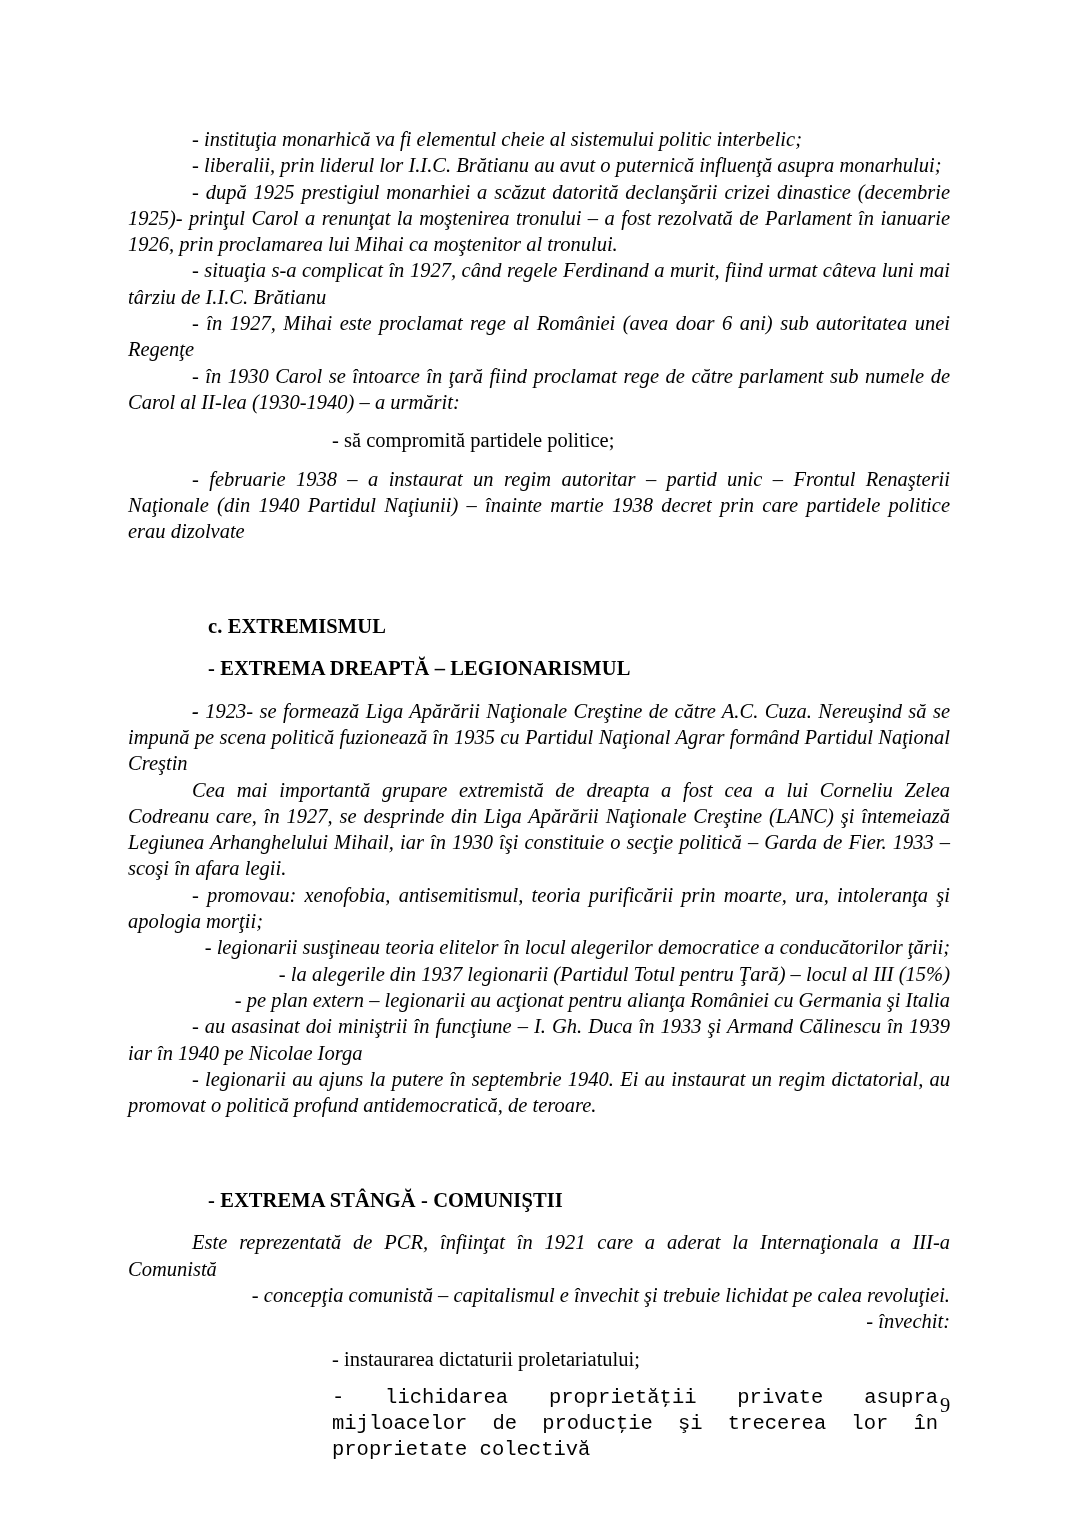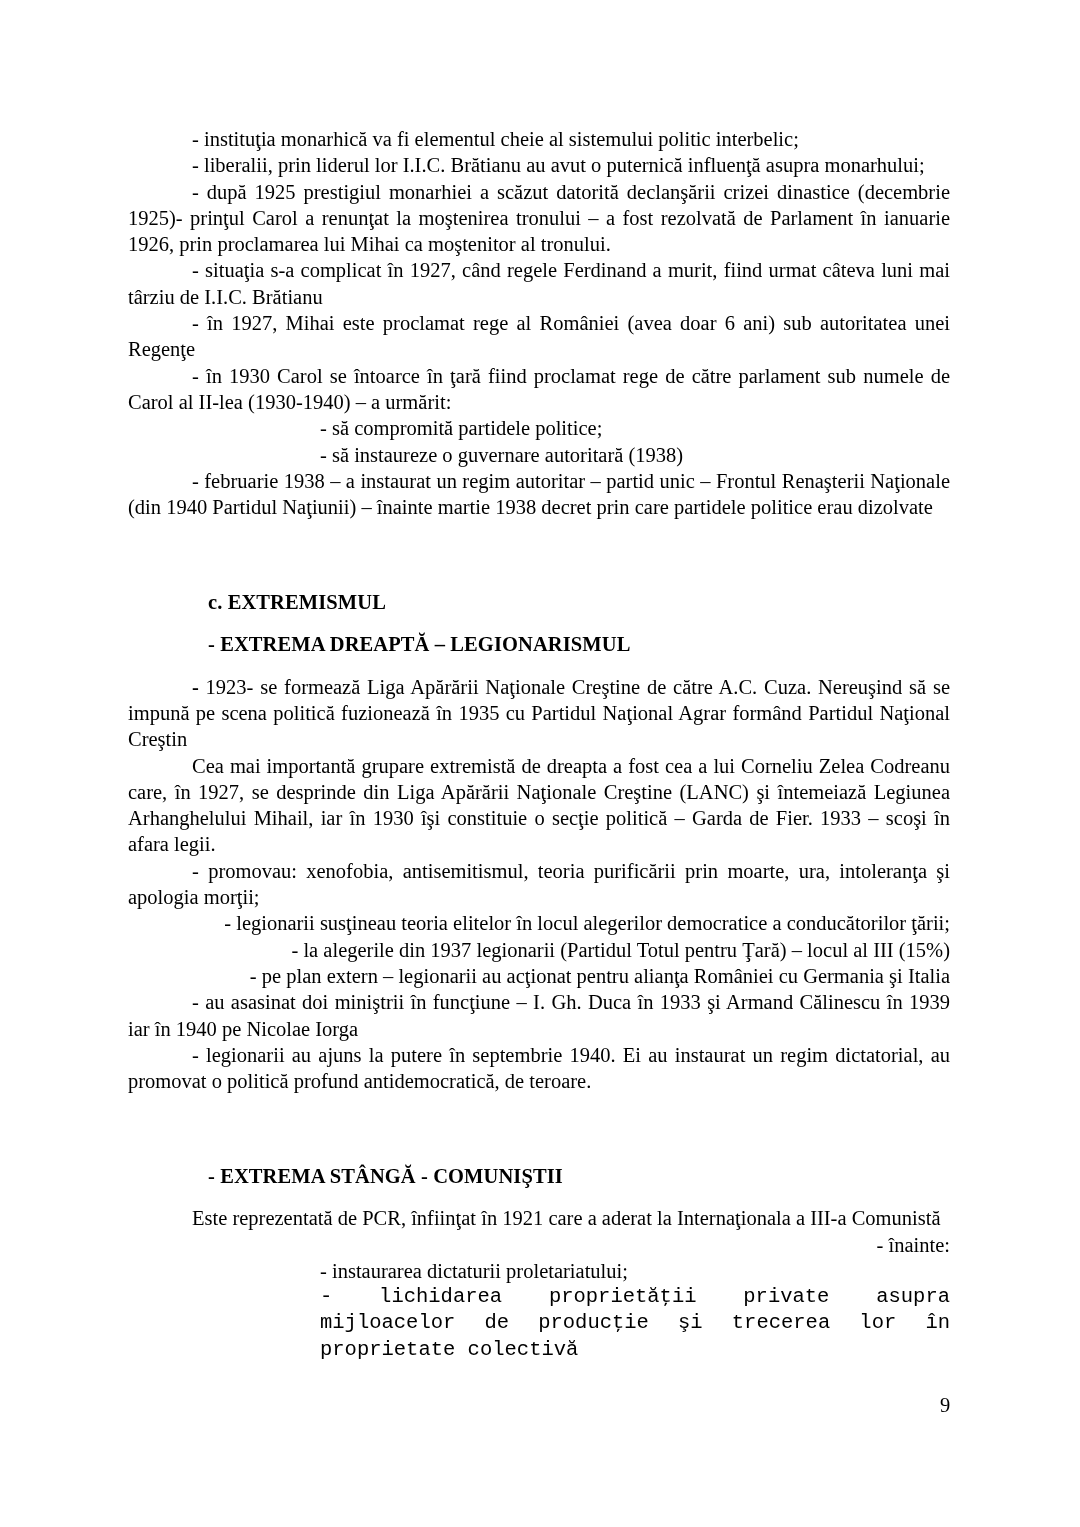--- a/index.html
+++ b/index.html
@@ -33,28 +33,29 @@
   
   p.para {
     margin: 0;
     font-size: 20.5px;
     line-height: 26.3px;
     text-align: justify;
     text-indent: 64px;
     hyphens: none;
     -webkit-hyphens: none;
     word-spacing: 0px;
+    font-style: italic;
   }
   
   p.para.left {
     text-align: right;
   }
   
   p.deep {
-    margin: 0;
+    margin: 12px;
     font-size: 20.5px;
     line-height: 26.3px;
     text-align: left;
     text-indent: 0;
     padding-left: 192px;
   }
   
   p.deep.wrap {
     text-align: justify;
     font-family: Liberation Mono, monospace;
@@ -104,21 +105,20 @@
   <div class="content">
 
     <p class="para">- instituţia monarhică va fi elementul cheie al sistemului politic interbelic;</p>
     <p class="para">- liberalii, prin liderul lor I.I.C. Brătianu au avut o puternică influenţă asupra monarhului;</p>
     <p class="para">- după 1925 prestigiul monarhiei a scăzut datorită declanşării crizei dinastice (decembrie 1925)- prinţul Carol a renunţat la moştenirea tronului – a fost rezolvată de Parlament în ianuarie 1926, prin proclamarea lui Mihai ca moştenitor al tronului.</p>
     <p class="para">- situaţia s-a complicat în 1927, când regele Ferdinand a murit, fiind urmat câteva luni mai târziu de I.I.C. Brătianu</p>
     <p class="para">- în 1927, Mihai este proclamat rege al României (avea doar 6 ani) sub autoritatea unei Regenţe</p>
     <p class="para">- în 1930 Carol se întoarce în ţară fiind proclamat rege de către parlament sub numele de Carol al II-lea (1930-1940) – a urmărit:</p>
 
     <p class="deep">- să compromită partidele politice;</p>
-    <p class="deep">- să instaureze o guvernare autoritară (1938)</p>
 
     <p class="para">- februarie 1938 – a instaurat un regim autoritar – partid unic – Frontul Renaşterii Naţionale (din 1940 Partidul Naţiunii) – înainte martie 1938 decret prin care partidele politice erau dizolvate</p>
 
     <div class="spacer spacer-lg">&nbsp;</div>
 
     <p class="heading">c. EXTREMISMUL</p>
     <p class="heading">- EXTREMA DREAPTĂ – LEGIONARISMUL</p>
 
     <p class="para"><span class="bold-dash">-</span><span> 1923- se formează Liga Apărării Naţionale Creştine de către A.C. Cuza. Nereuşind să se impună pe scena politică fuzionează în 1935 cu Partidul Naţional Agrar formând Partidul Naţional Creştin</span></p>
 
@@ -128,21 +128,22 @@
     <p class="para left">- la alegerile din 1937 legionarii (Partidul Totul pentru Ţară) – locul al III (15%)</p>
     <p class="para left">- pe plan extern – legionarii au acţionat pentru alianţa României cu Germania şi Italia</p>
     <p class="para">- au asasinat doi miniştrii în funcţiune – I. Gh. Duca în 1933 şi Armand Călinescu în 1939 iar în 1940 pe Nicolae Iorga</p>
     <p class="para">- legionarii au ajuns la putere  în septembrie 1940. Ei au instaurat un regim dictatorial, au promovat o politică profund antidemocratică, de teroare.</p>
 
     <div class="spacer spacer-lg">&nbsp;</div>
 
     <p class="heading">- EXTREMA STÂNGĂ - COMUNIŞTII</p>
 
     <p class="para">Este reprezentată de PCR, înfiinţat în 1921 care a aderat la Internaţionala a III-a Comunistă</p>
-    <p class="para left">- înainte:</p>
+    <p class="para left">- concepţia comunistă – capitalismul e învechit şi trebuie lichidat pe calea revoluţiei.</p>
+    <p class="para left">- învechit:</p>
 
     <p class="deep">- instaurarea dictaturii proletariatului;</p>
     <p class="deep wrap">- lichidarea proprietăţii private asupra mijloacelor de producţie şi trecerea lor în proprietate colectivă</p>
 
   </div>
 
   <div class="page-number"><span>9</span></div>
 
 </div>
 

